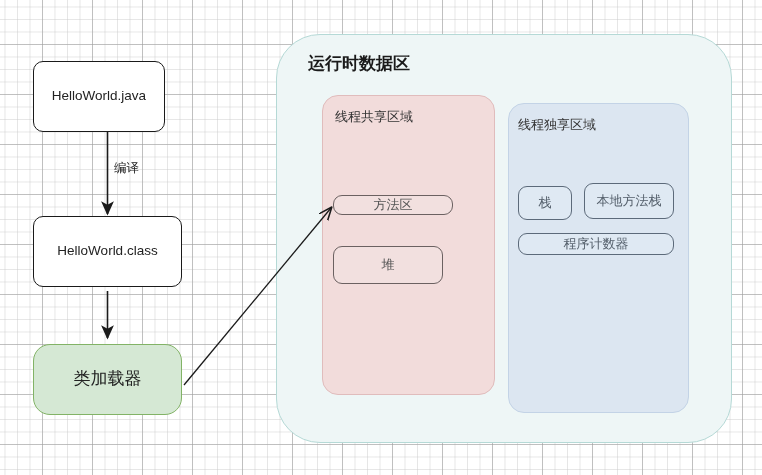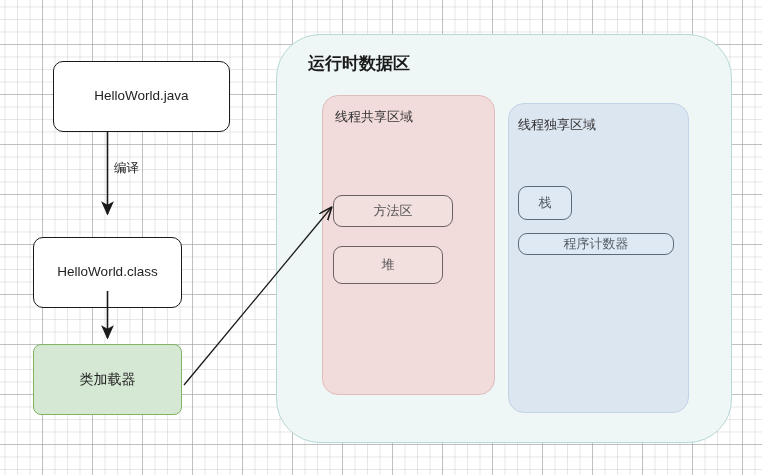--- a/index.html
+++ b/index.html
@@ -39,23 +39,23 @@
     border: 1.6px solid #1a1a1a;
     border-radius: 10px;
     color: #222222;
     font-size: 13.5px;
   }
 
   
   .box-green {
     background: #d5e8d4;
     border: 1.4px solid #82b366;
-    border-radius: 8px;
+    border-radius: 17px;
     color: #222222;
-    font-size: 14px;
+    font-size: 17px;
   }
 
   
   .region-teal {
     background: #eef6f6;
     border: 1.3px solid #b5d9d6;
     border-radius: 44px;
   }
 
   
@@ -129,36 +129,37 @@
 <div id="canvas">
 
   <div class="node region-teal" style="left:276px; top:34px; width:456px; height:409px;"></div>
 
   <div class="main-title" style="left:308px; top:44px;margin-top:8px;">运行时数据区</div>
 
   <div class="node region-pink" style="left:322px; top:95px; width:173px; height:300px;"></div>
 
   <div class="region-label" style="left:335px; top:108px;">线程共享区域</div>
 
-  <div class="node box-pink" style="left:333px; top:195px; width:120px; height:32px;">方法区</div>
+  <div class="node box-pink" style="left:333px; top:195px; width:120px; height:20px;">方法区</div>
 
   <div class="node box-pink" style="left:333px; top:246px; width:110px; height:38px;">堆</div>
 
   <div class="node region-blue" style="left:508px; top:103px; width:181px; height:310px;"></div>
 
   <div class="region-label" style="left:518px; top:116px;">线程独享区域</div>
 
   <div class="node box-blue" style="left:518px; top:186px; width:54px; height:34px;">栈</div>
 
+  <div class="node box-blue" style="left:584px; top:183px; width:90px; height:36px;">本地方法栈</div>
 
   <div class="node box-blue" style="left:518px; top:233px; width:156px; height:22px;">程序计数器</div>
 
-  <div class="node box-white" style="left:33px; top:61px; width:177px; height:71px;margin-left:20px;">HelloWorld.java</div>
+  <div class="node box-white" style="left:33px; top:61px; width:132px; height:71px;">HelloWorld.java</div>
 
-  <div class="node box-white" style="left:33px; top:237px; width:149px; height:71px;">HelloWorld.class</div>
+  <div class="node box-white" style="left:33px; top:216px; width:149px; height:71px;">HelloWorld.class</div>
 
   <div class="node box-green" style="left:33px; top:344px; width:149px; height:71px;">类加载器</div>
 
   <div class="edge-label" style="left:114px; top:160px;">编译</div>
 
   <svg class="edges" viewBox="0 0 762 475" xmlns="http://www.w3.org/2000/svg">
     <defs>
       <marker id="arrowFilled" markerWidth="10" markerHeight="10" refX="8" refY="4" orient="auto" markerUnits="strokeWidth">
         <path d="M0,0 L9,4 L0,8 L2.2,4 z" fill="#1a1a1a"></path>
       </marker>

